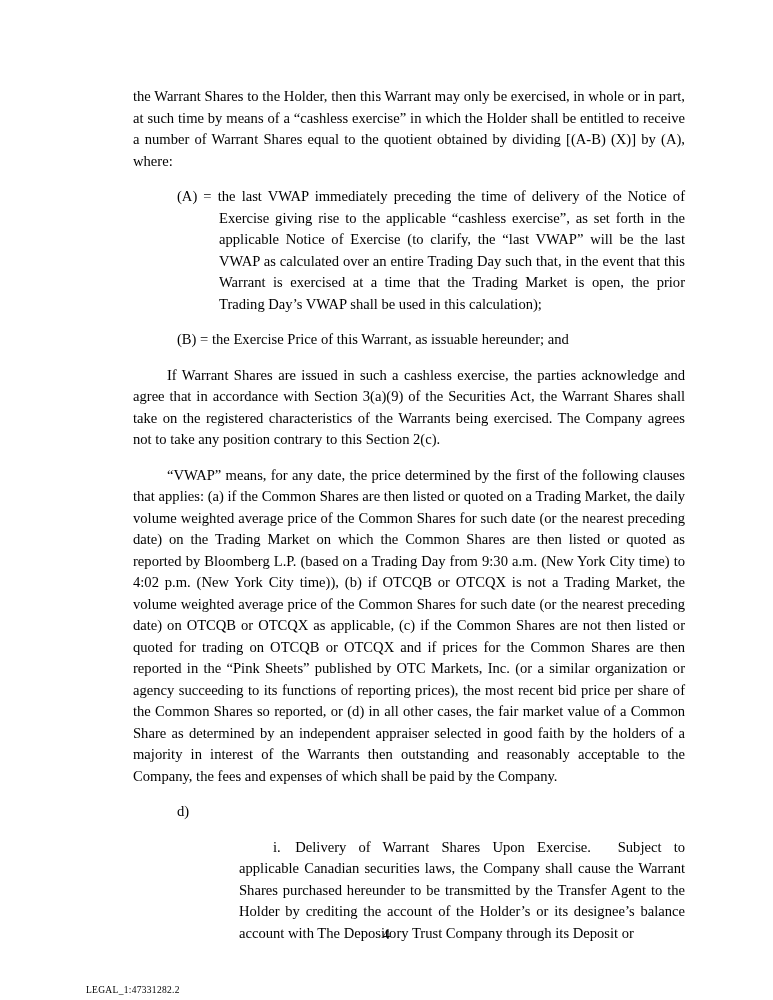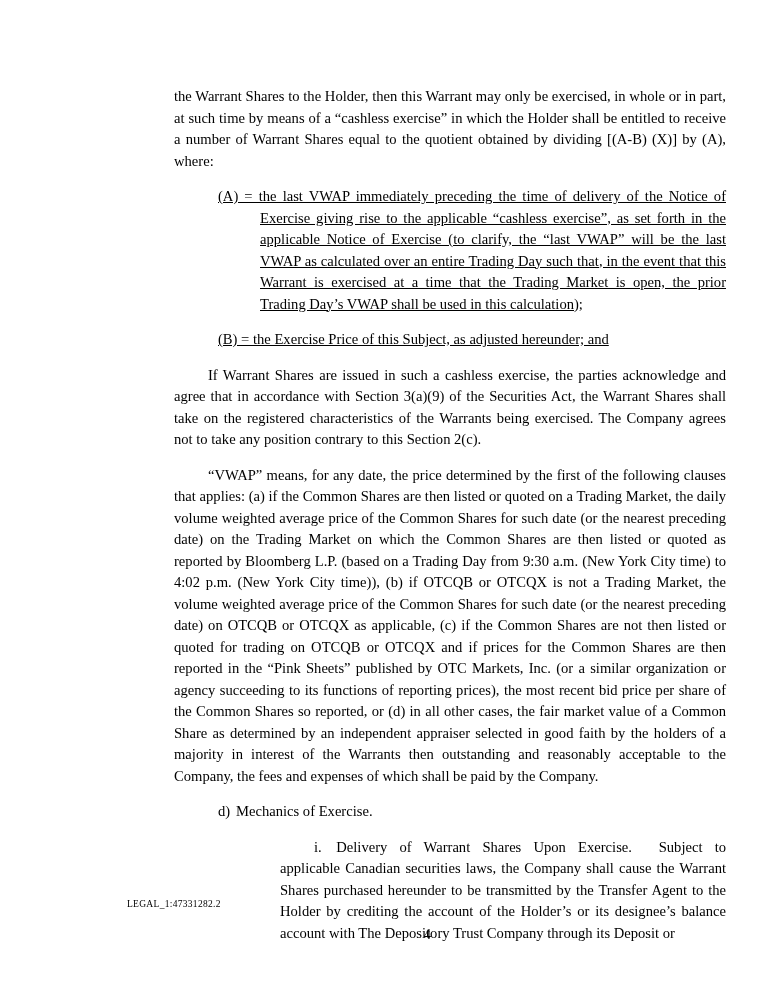--- a/index.html
+++ b/index.html
@@ -12,21 +12,20 @@
     height: 1000px;
     font-family: "Liberation Serif", serif;
     color: #000000;
   }
   .page {
     position: relative;
     width: 732px;
     height: 1000px;
     background: #ffffff;
     box-sizing: border-box;
-    margin-left: 41px;
   }
   .content {
     position: absolute;
     left: 133px;
     top: 86px;
     width: 552px;
   }
   p {
     margin: 0 0 14px 0;
     font-size: 14.6px;
@@ -42,21 +41,20 @@
     margin: 0 0 14px 0;
     padding-left: 44px;
     font-size: 14.6px;
     line-height: 21.5px;
     text-align: justify;
   }
   .hang-block .hang-inner {
     display: block;
     padding-left: 42px;
     text-indent: -42px;
-    text-decoration: underline;
   }
   .lettered {
     margin: 0 0 14px 0;
     font-size: 14.6px;
     line-height: 21.5px;
     display: flex;
   }
   .lettered .marker {
     width: 62px;
     flex: 0 0 62px;
@@ -77,21 +75,21 @@
     display: block;
     text-indent: 34px;
   }
   .roman-marker {
     display: inline;
   }
   .u { }
   .footer-left {
     position: absolute;
     left: 86px;
-    top: 899px;
+    top: 985px;
     font-size: 9.5px;
     font-family: "Liberation Serif", serif;
     letter-spacing: 0.2px;
     color: #000;
   }
   .page-number {
     position: absolute;
     left: 0;
     top: 926px;
     width: 773px;
@@ -107,31 +105,30 @@
 
   <div class="content">
 
     <p class="body">the Warrant Shares to the Holder, then this Warrant may only be exercised, in whole or in part, at such time by means of a “cashless exercise” in which the Holder shall be entitled to receive a number of Warrant Shares equal to the quotient obtained by dividing [(A-B) (X)] by (A), where:</p>
 
     <div class="hang-block">
       <span class="hang-inner">(A) = the last VWAP immediately preceding the time of delivery of the Notice of Exercise giving rise to the applicable “cashless exercise”, as set forth in the applicable Notice of Exercise (to clarify, the “last VWAP” will be the last VWAP as calculated over an entire Trading Day such that, in the event that this Warrant is exercised at a time that the Trading Market is open, the prior Trading Day’s VWAP shall be used in this calculation);</span>
     </div>
 
     <div class="hang-block">
-      <span class="hang-inner">(B) = the Exercise Price of this Subject, as adjusted hereunder; and</span>
+      <span class="hang-inner">(B) = the Exercise Price of this Warrant, as issuable hereunder; and</span>
     </div>
 
 
     <p class="body-indent">If Warrant Shares are issued in such a cashless exercise, the parties acknowledge and agree that in accordance with Section 3(a)(9) of the Securities Act, the Warrant Shares shall take on the registered characteristics of the Warrants being exercised.  The Company agrees not to take any position contrary to this Section 2(c).</p>
 
     <p class="body-indent"><span>“</span><span class="u">VWAP</span><span>” means, for any date, the price determined by the first of the following clauses that applies: (a) if the Common Shares are then listed or quoted on a Trading Market, the daily volume weighted average price of the Common Shares for such date (or the nearest preceding date) on the Trading Market on which the Common Shares are then listed or quoted as reported by Bloomberg L.P. (based on a Trading Day from 9:30 a.m. (New York City time) to 4:02 p.m. (New York City time)), (b)  if OTCQB or OTCQX is not a Trading Market, the volume weighted average price of the Common Shares for such date (or the nearest preceding date) on OTCQB or OTCQX as applicable, (c) if the Common Shares are not then listed or quoted for trading on OTCQB or OTCQX and if prices for the Common Shares are then reported in the “Pink Sheets” published by OTC Markets, Inc. (or a similar organization or agency succeeding to its functions of reporting prices), the most recent bid price per share of the Common Shares so reported, or (d) in all other cases, the fair market value of a Common Share as determined by an independent appraiser selected in good faith by the holders of a majority in interest of the Warrants then outstanding and reasonably acceptable to the Company, the fees and expenses of which shall be paid by the Company.</span></p>
 
     <div class="lettered">
       <span class="marker">d)</span>
-      <span class="lettered-text u">Mechanics of Exercise.</span>
     </div>
 
     <div class="roman">
       <span class="roman-inner"><span class="roman-marker">i.</span>  <span class="u">Delivery of Warrant Shares Upon Exercise</span><span>.  Subject to applicable Canadian securities laws, the Company shall cause the Warrant Shares purchased hereunder to be transmitted by the Transfer Agent to the Holder by crediting the account of the Holder’s or its designee’s balance account with The Depository Trust Company through its Deposit or</span></span>
     </div>
 
   </div>
 
   <div class="footer-left wide-space">LEGAL_1:47331282.2</div>
   <div class="page-number">4</div>

